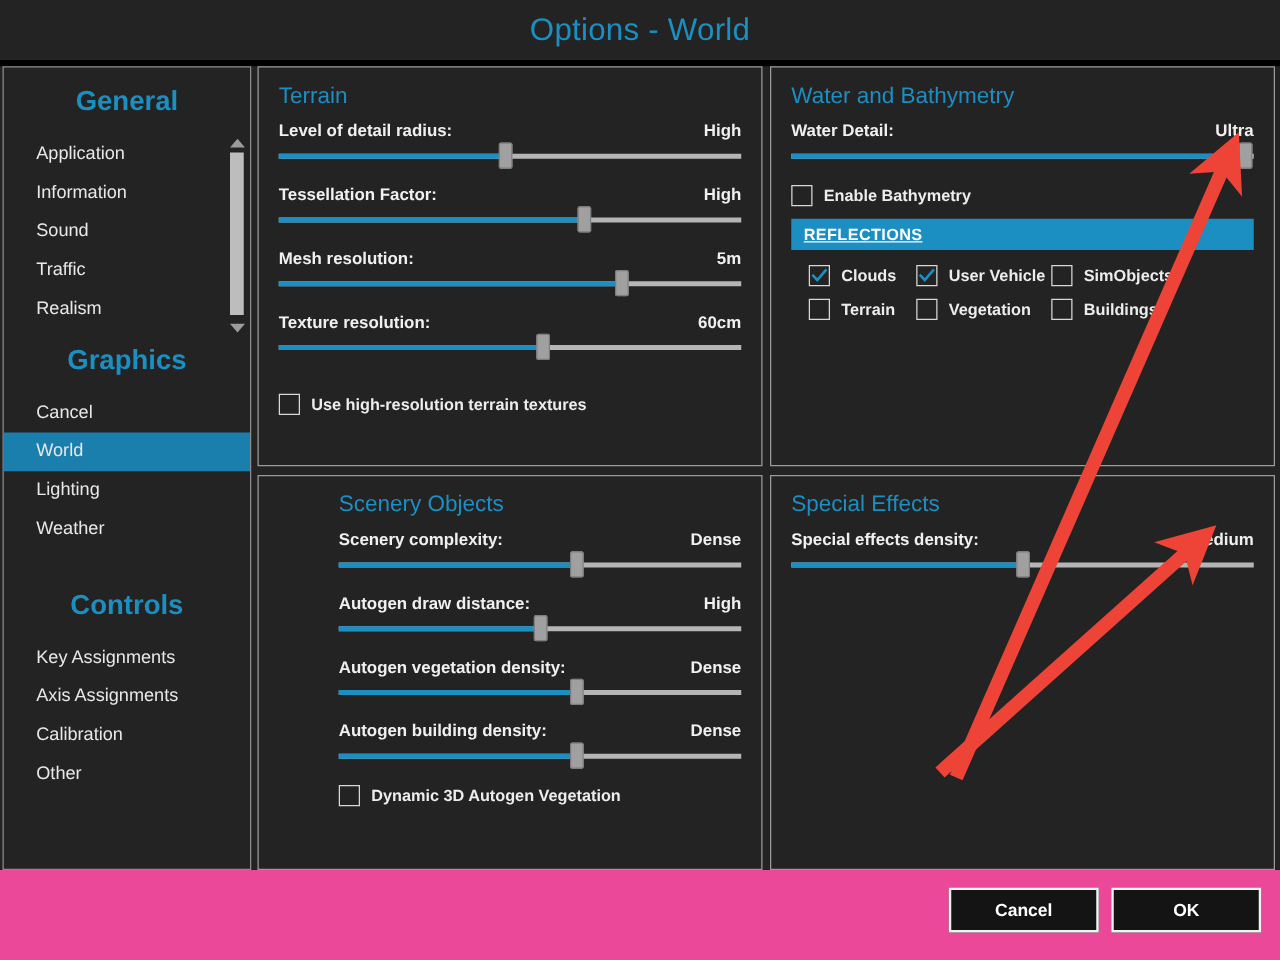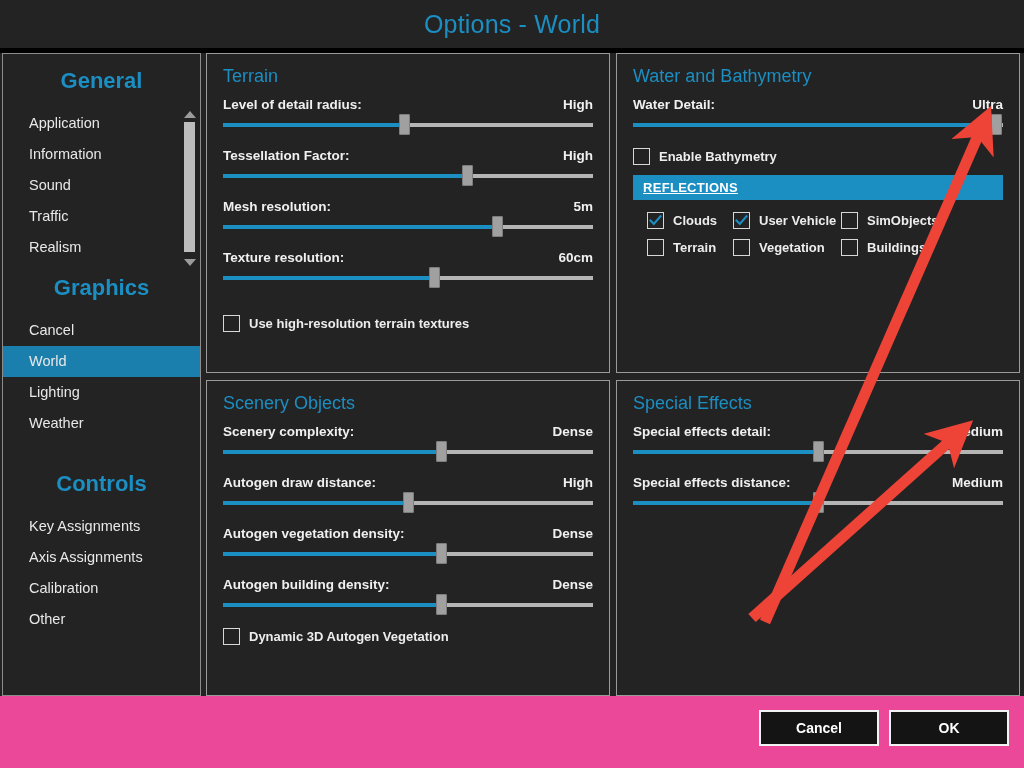--- a/index.html
+++ b/index.html
@@ -318,21 +318,21 @@
           <span class="cb-label">Vegetation</span>
         </div>
         <div class="cb-row">
           <span class="cbox"></span>
           <span class="cb-label">Buildings</span>
         </div>
       </div>
     </div>
   </div>
 
-  <div class="panel" style="left:206px; top:380px; width:404px; height:316px;">
+  <div class="panel" style="left:206px; top:380px; width:404px; height:316px;padding-left:48px;">
     <div class="panel-title">Scenery Objects</div>
     <div class="panel-body">
       <div>
         <div class="row-label">
           <span>Scenery complexity:</span>
           <span class="val">Dense</span>
         </div>
         <div class="slider">
           <div class="track"></div>
           <div class="fill" style="width: 59%;"></div>
@@ -381,41 +381,30 @@
         <span class="cb-label">Dynamic 3D Autogen Vegetation</span>
       </div>
     </div>
   </div>
 
   <div class="panel" style="left:616px; top:380px; width:404px; height:316px;">
     <div class="panel-title">Special Effects</div>
     <div class="panel-body">
       <div>
         <div class="row-label">
-          <span>Special effects detail:</span>
+          <span>Special effects density:</span>
           <span class="val">Medium</span>
         </div>
         <div class="slider">
           <div class="track"></div>
           <div class="fill" style="width: 50%;"></div>
           <div class="handle" style="left: 50%;"></div>
         </div>
       </div>
 
-      <div>
-        <div class="row-label">
-          <span>Special effects distance:</span>
-          <span class="val">Medium</span>
-        </div>
-        <div class="slider">
-          <div class="track"></div>
-          <div class="fill" style="width: 50%;"></div>
-          <div class="handle" style="left: 50%;"></div>
-        </div>
-      </div>
     </div>
   </div>
 
   <div class="footer">
     <div class="btn cancel">Cancel</div>
     <div class="btn ok">OK</div>
   </div>
 
   <svg class="arrows" viewBox="0 0 1024 768" width="1024" height="768">
     <defs>

